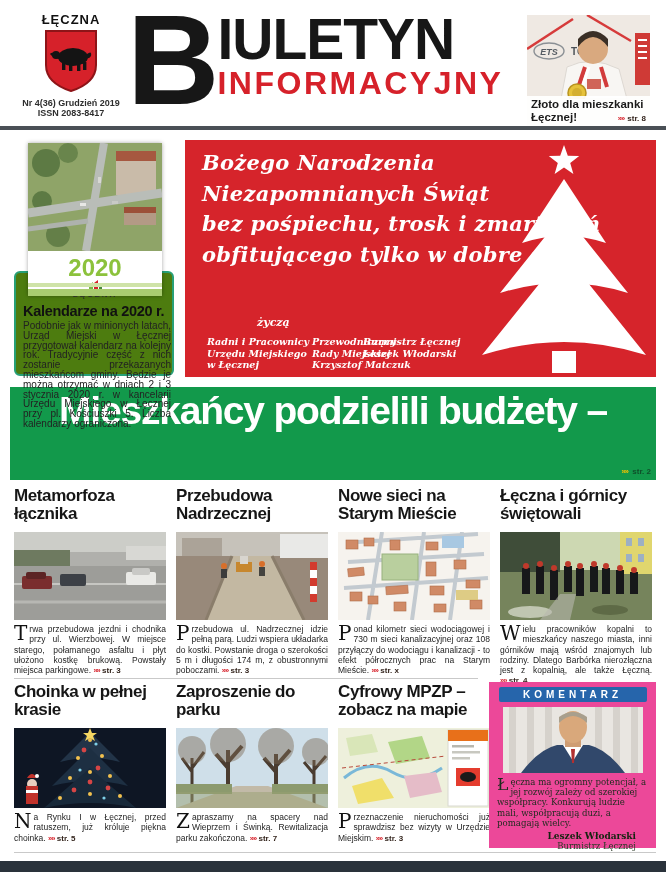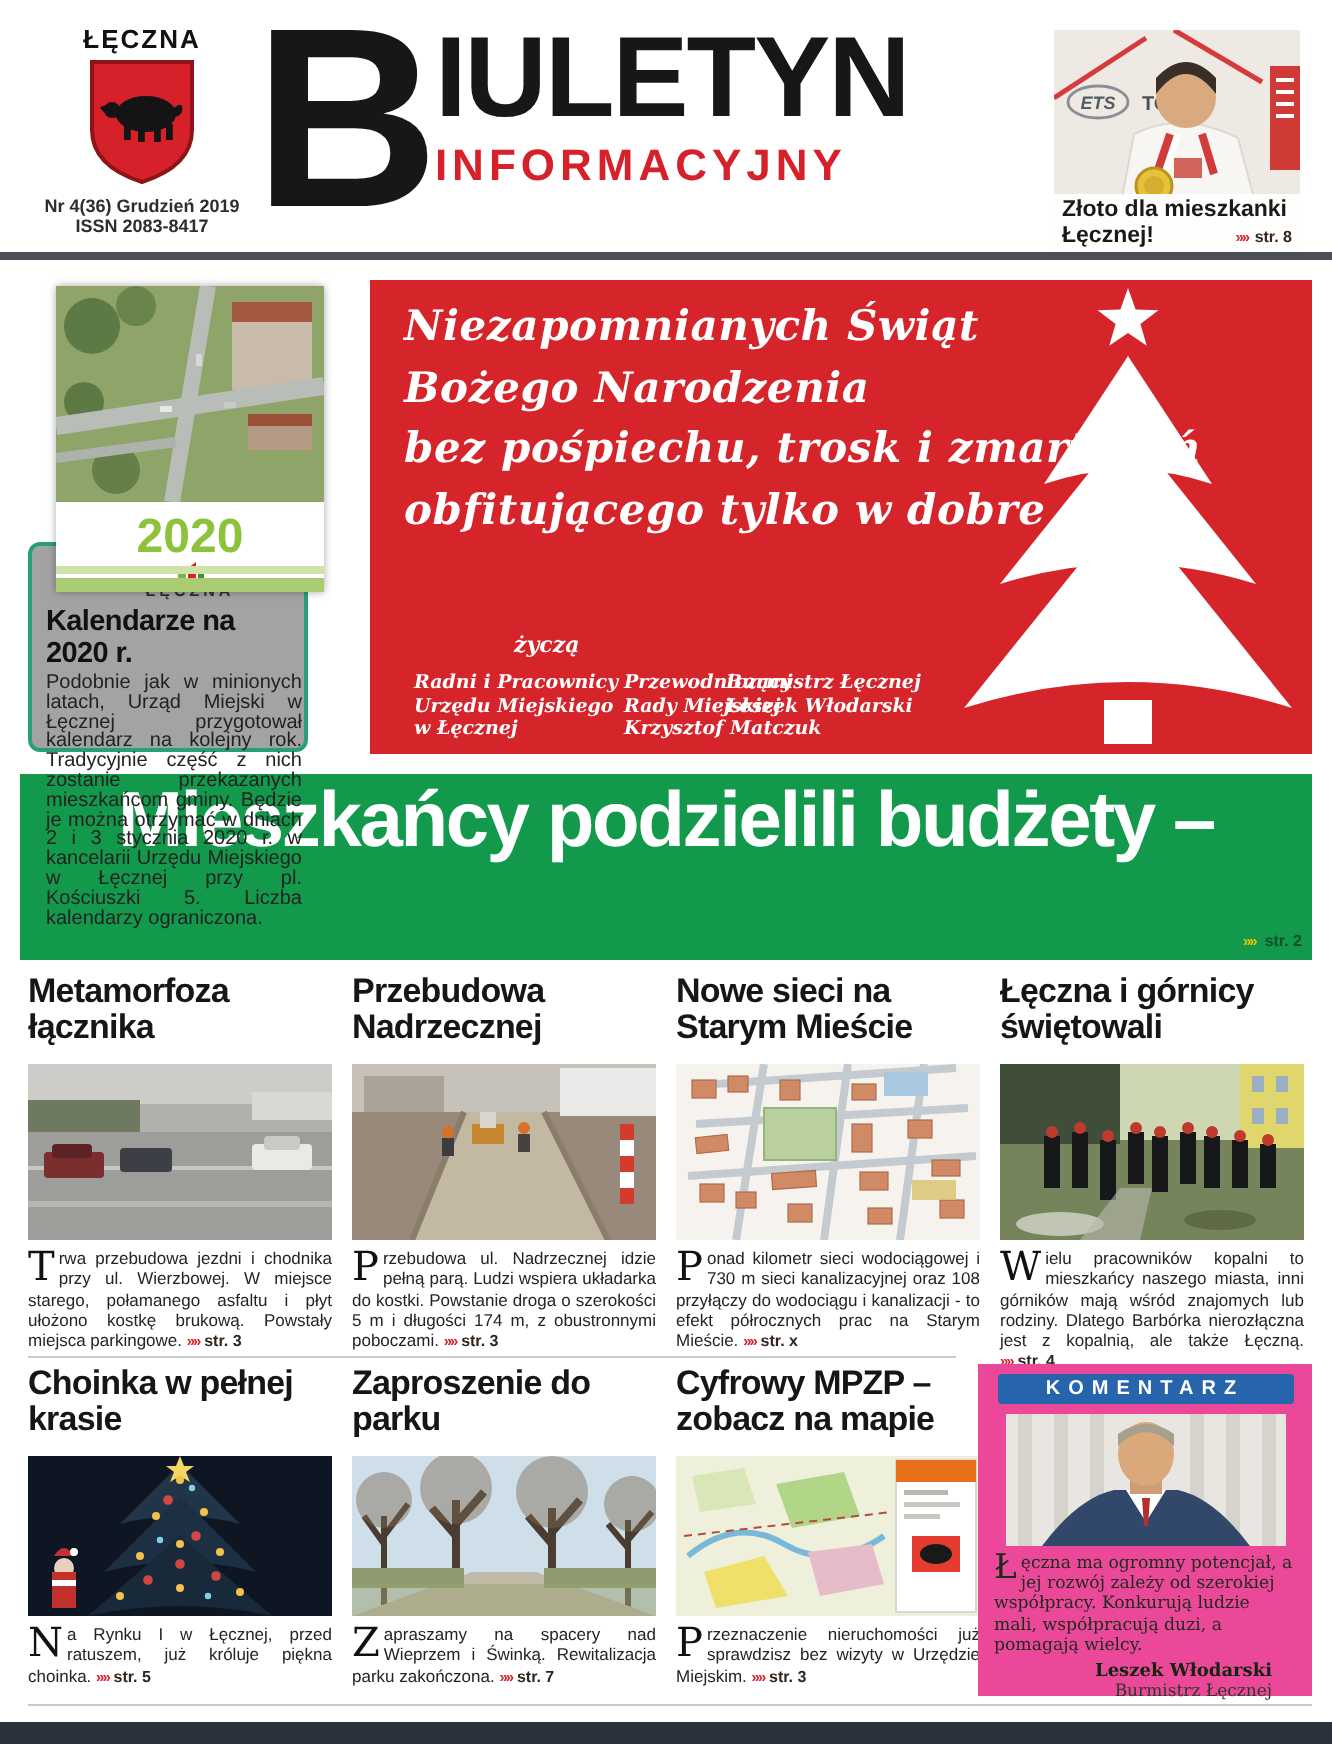--- a/index.html
+++ b/index.html
@@ -9,21 +9,21 @@
   
   .crest-block{position:absolute;left:18px;top:12px;width:106px;text-align:center;}
   .town{font-size:13px;font-weight:700;letter-spacing:1px;color:#111;}
   .crest-block svg{display:block;margin:2px auto 0;}
   .issue{font-size:9px;font-weight:700;color:#2e2e2e;margin-top:5px;}
   .issn{font-size:9px;font-weight:700;color:#2e2e2e;}
   .title-block{position:absolute;left:127px;top:8px;display:flex;align-items:flex-start;}
   .title-b{font-size:128px;line-height:0.82;font-weight:700;color:#171717;letter-spacing:-4px;}
   .title-col{margin-left:2px;margin-top:6px;}
   .title-rest{font-size:57px;font-weight:700;letter-spacing:-1px;line-height:50px;color:#171717;}
-  .title-sub{font-size:22px;font-weight:700;letter-spacing:2.5px;color:#d6212a;line-height:36px;margin-top:1px;}
+  .title-sub{font-size:32px;font-weight:700;letter-spacing:2.5px;color:#d6212a;line-height:36px;margin-top:1px;}
   .masthead-rule{position:absolute;left:0;top:126px;width:666px;height:4px;background:#4a5056;}
 
   
   .top-photo{position:absolute;left:527px;top:15px;width:123px;height:112px;background:#efe9e3;}
   .top-photo svg{display:block;}
   .tp-caption{position:absolute;left:0;bottom:0;width:123px;background:rgba(255,255,255,.93);
               padding:2px 4px;box-sizing:border-box;font-weight:700;font-size:11.5px;line-height:13px;}
   .tp-line2{display:flex;justify-content:space-between;}
 
   
@@ -35,22 +35,22 @@
 
   
   .calendar-card{position:absolute;left:28px;top:143px;width:134px;height:153px;background:#fff;
                  box-shadow:0 0 4px rgba(0,0,0,.35);z-index:3;}
   .cal-year{font-size:24px;font-weight:700;color:#8cc23c;text-align:center;line-height:24px;margin-top:1px;}
   .cal-logo{text-align:center;font-size:8px;font-weight:700;letter-spacing:2px;color:#2b2b2b;}
   .cal-logo-ic{display:block;margin:0 auto;}
   .cal-stripes{position:absolute;left:0;bottom:0;width:134px;}
   .cal-stripe1{height:4px;background:#cfe3a8;}
   .cal-stripe2{height:7px;background:#a9cc70;margin-top:2px;}
-  .calendar-box{position:absolute;left:14px;top:271px;width:140px;height:105px;border:2px solid #27a077;
-                border-radius:6px;background:#a3a3a3;z-index:2;box-sizing:border-box;padding:30px 1px 0 7px;}
+  .calendar-box{position:absolute;left:14px;top:271px;width:160px;height:105px;border:2px solid #27a077;
+                border-radius:6px;background:#4d7c0f;z-index:2;box-sizing:border-box;padding:30px 1px 0 7px;}
   .cal-head{font-size:14.5px;font-weight:700;color:#111;letter-spacing:-0.3px;}
   .cal-body{font-size:10px;line-height:9.8px;text-align:justify;color:#222;margin-top:2px;}
 
   
   .wishes{position:absolute;left:185px;top:140px;width:471px;height:237px;background:#d6242b;overflow:hidden;}
   .wish-lines{position:absolute;left:17px;top:8px;color:#fff;
               font-family:"DejaVu Serif",serif;font-style:italic;font-weight:700;
               font-size:21px;line-height:30.5px;letter-spacing:.3px;}
   .wish-signoff{position:absolute;left:72px;top:176px;color:#fff;font-family:"DejaVu Serif",serif;
                 font-style:italic;font-weight:700;font-size:11px;}
@@ -203,22 +203,22 @@
         <g fill="#ffffff">
           <path d="M118,4 L121.8,14.7 L133.2,15.1 L124.2,22 L127.4,32.9 L118,26.5 L108.6,32.9 L111.8,22 L102.8,15.1 L114.2,14.7 Z"></path>
           <path d="M118,38 L76,102 Q118,88 160,102 Z"></path>
           <path d="M118,72 L54,152 Q118,132 182,152 Z"></path>
           <path d="M118,112 L36,214 Q118,188 200,214 Z"></path>
           <rect x="106" y="210" width="24" height="22"></rect>
         </g>
       </svg>
     </div>
     <div class="wish-lines">
+      <div>Bożego Narodzenia</div>
       <div>Niezapomnianych Świąt</div>
-      <div>Bożego Narodzenia</div>
       <div>bez pośpiechu, trosk i zmartwień</div>
       <div>obfitującego tylko w dobre dni</div>
     </div>
     <div class="wish-signoff">życzą</div>
     <div class="wish-sigs">
       <div class="wish-sig sig1">
         <div>Radni i Pracownicy</div>
         <div>Urzędu Miejskiego</div>
         <div>w Łęcznej</div>
       </div>

